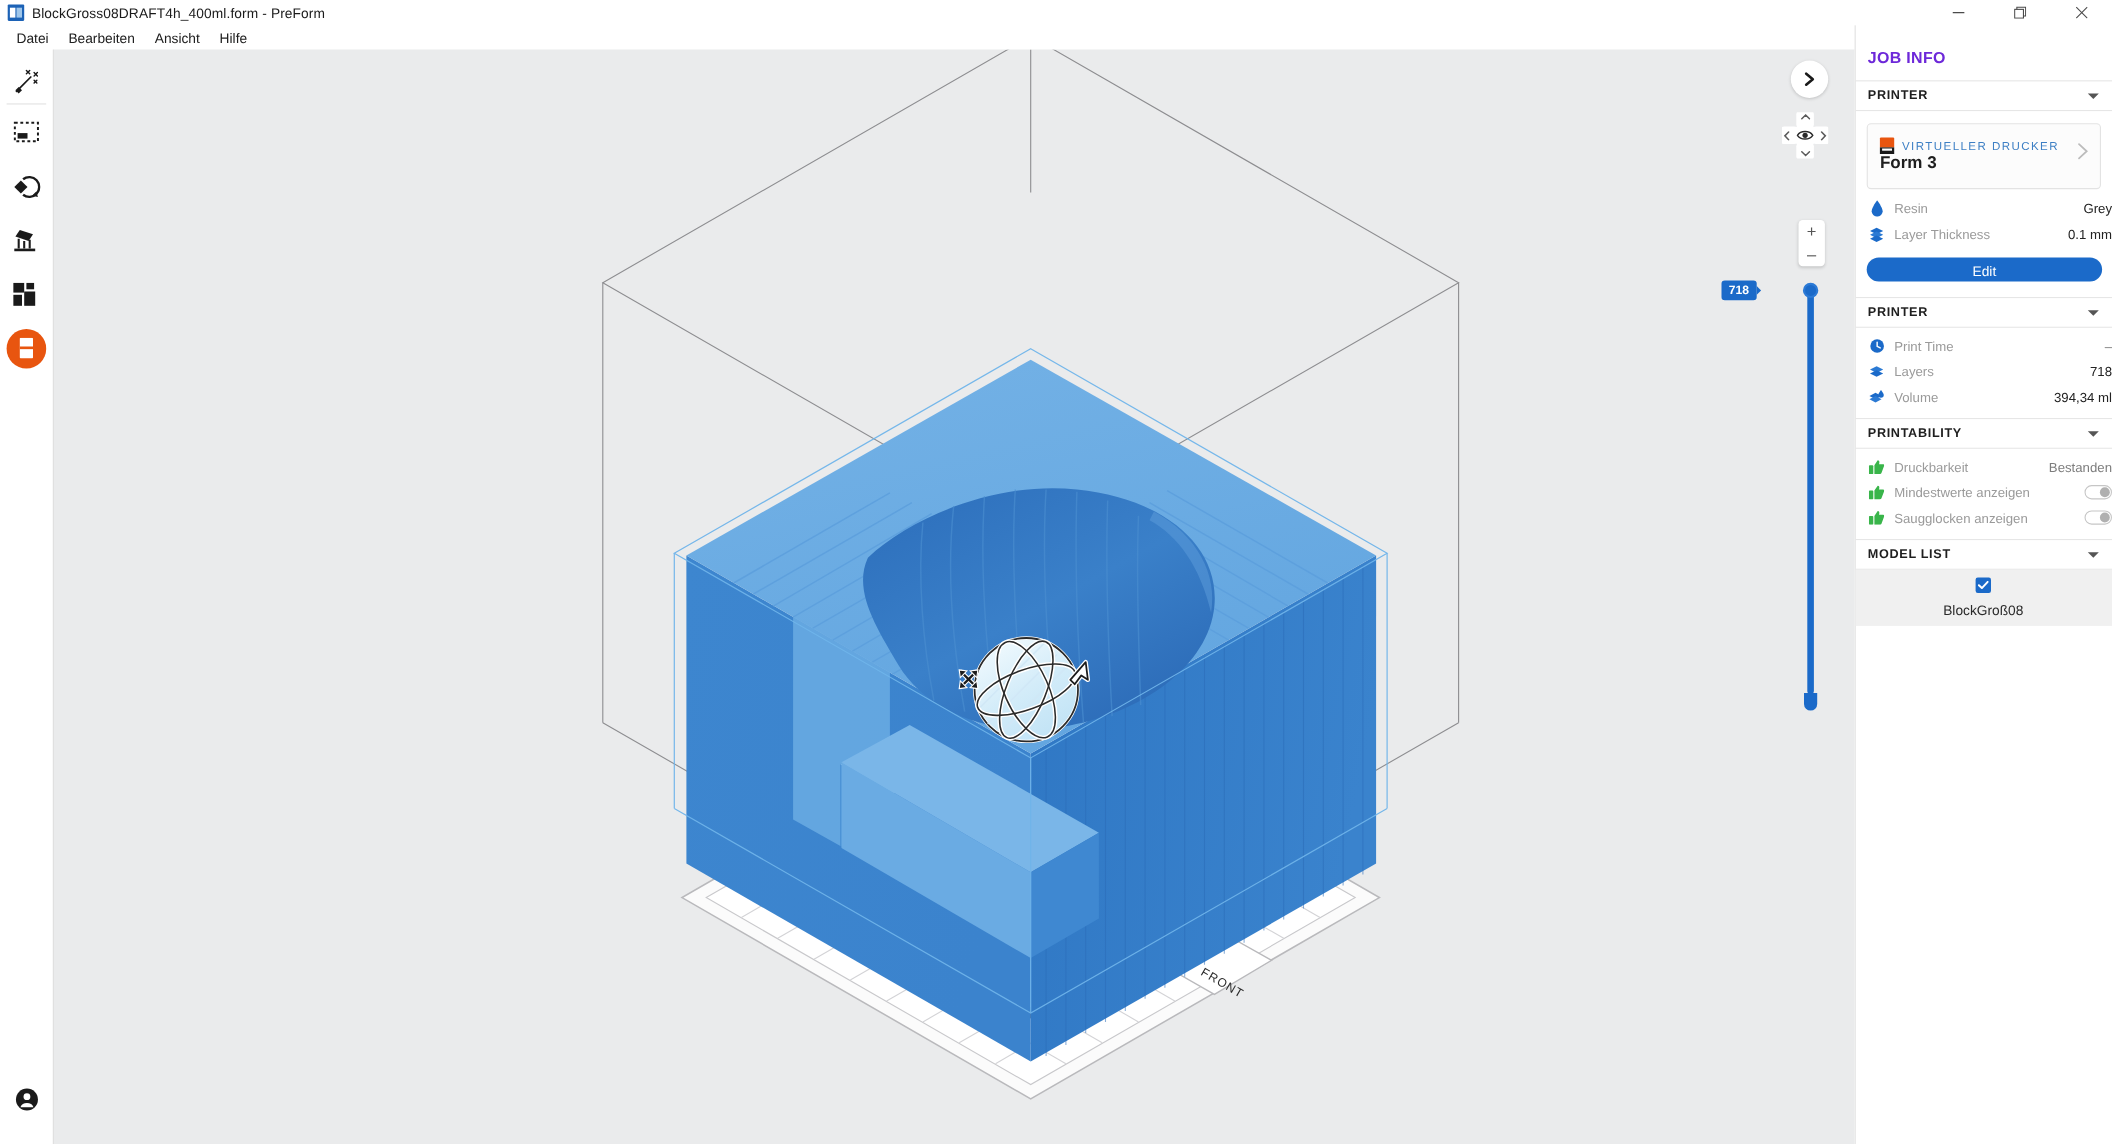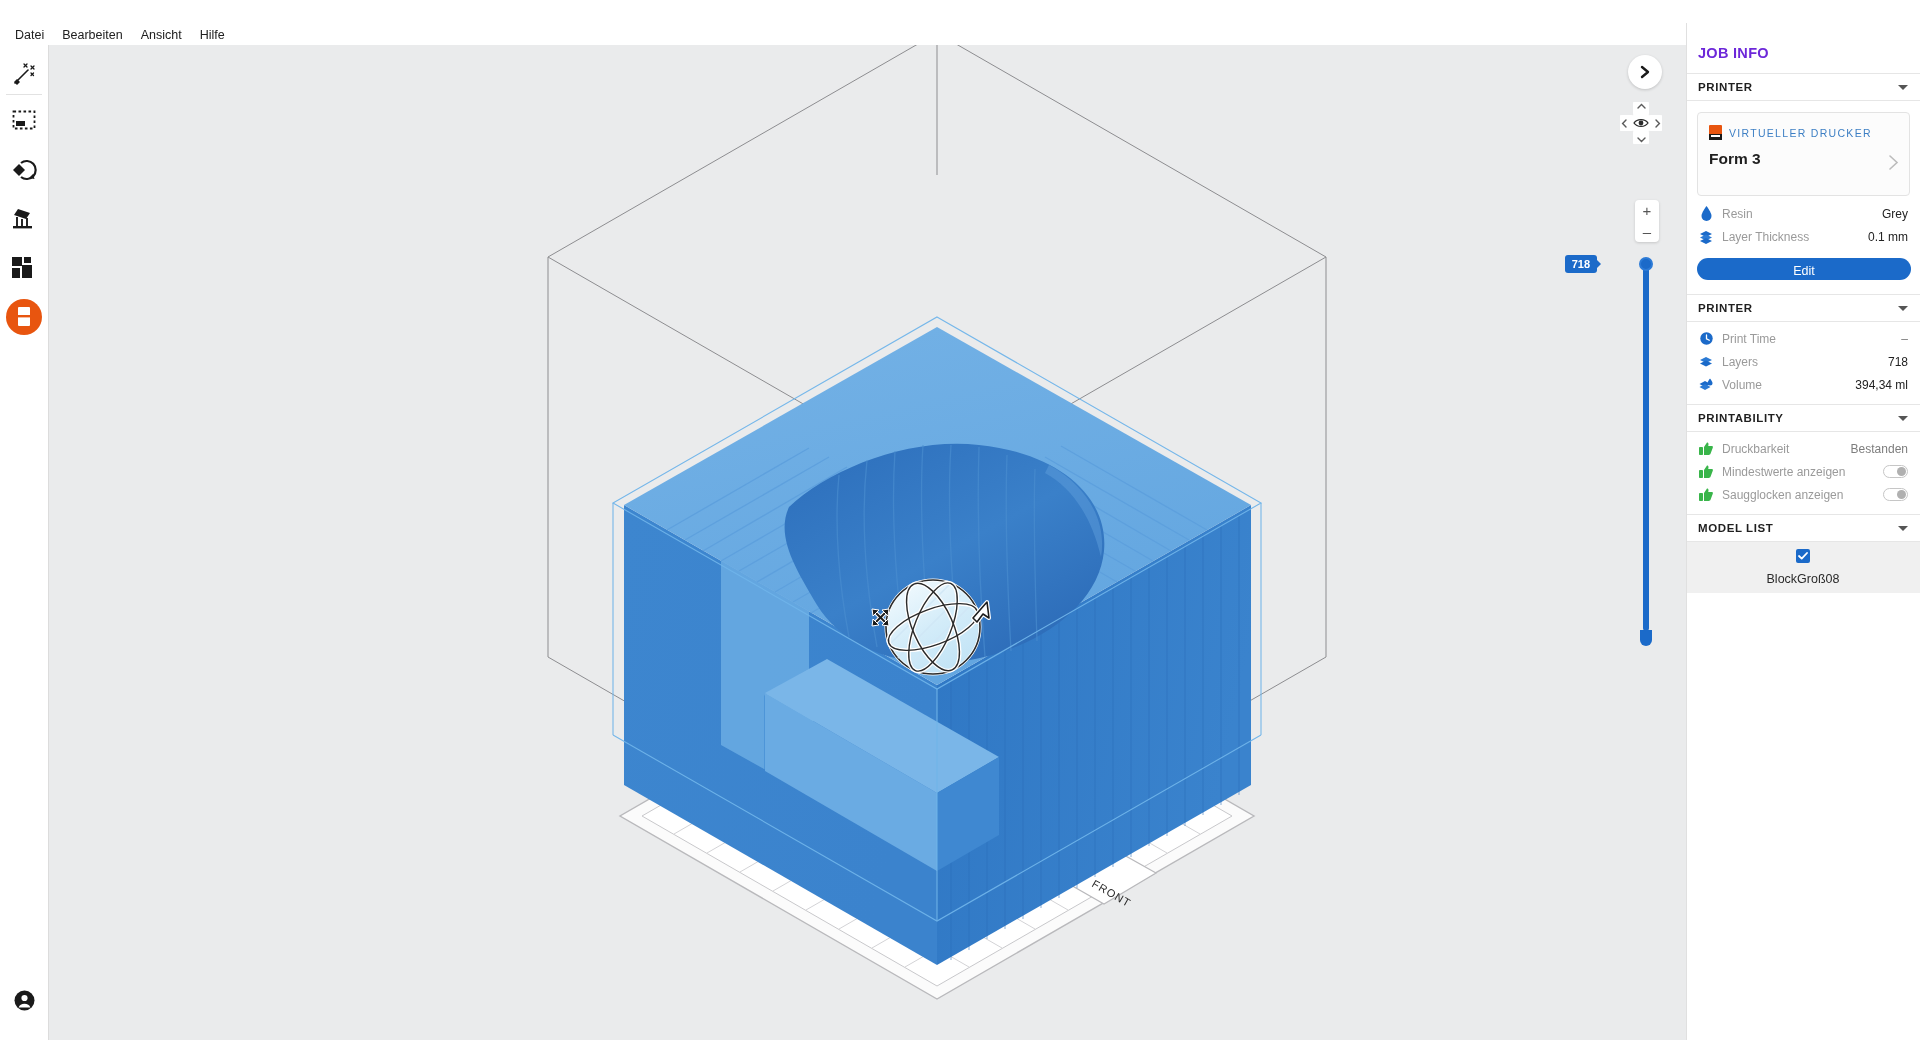--- a/index.html
+++ b/index.html
@@ -179,45 +179,44 @@
   }
   .caret {
     width: 0; height: 0; border-left: 5px solid transparent;
     border-right: 5px solid transparent; border-top: 5px solid #555;
   }
 
   .printer-card {
     margin: 11px 10px 6px 10px; border: 1px solid #e3e3e3;
     border-radius: 4px; background: #fcfcfc;
     padding: 12px 10px 14px 11px; position: relative;
-    height: 84px;
+    height: 60px;
   }
   .printer-top { display: flex; align-items: center; gap: 7px; }
   .printer-glyph {
     width: 13px; height: 15px; position: relative; flex: 0 0 auto;
   }
   .printer-glyph .top { position:absolute; left:0; top:0; width:13px; height:9px; background:#e8550f; border-radius:1px 1px 0 0;}
   .printer-glyph .bot { position:absolute; left:0; top:9px; width:13px; height:6px; background:#1a1a1a;}
   .printer-glyph .slot{ position:absolute; left:2px; top:9.5px; width:9px; height:2px; background:#ffffff;}
   .printer-kind {
     font-size: 10.5px; color: #3d7fc4; letter-spacing: 1.3px;
     font-weight: 500; white-space: nowrap;
   }
   .printer-name {
     font-size: 15.5px; font-weight: bold; color: #1f1f1f;
-    margin-top: 10px;
   }
   .printer-chevron {
     position: absolute; right: 10px; bottom: 20px;
     color: #b8b8b8;
   }
 
   .kv-row {
     display: flex; align-items: center;
-    padding: 4px 12px 4px 11px; min-height: 23px;
+    padding: 4px 0 4px 11px; min-height: 23px;
   }
   .kv-icon {
     width: 16px; margin-right: 8px; flex: 0 0 auto;
     display: flex; align-items: center; justify-content: center;
   }
   .kv-label { font-size: 12px; color: #9a9a9a; flex: 1; white-space: nowrap;}
   .kv-value { font-size: 12px; color: #222; white-space: nowrap;}
   .kv-value.muted { color: #7d7d7d; }
 
   .edit-btn {
@@ -247,20 +246,43 @@
     display: flex; align-items: center; justify-content: center;
     flex: 0 0 auto;
   }
   .model-name { font-size: 12.5px; color: #2a2a2a; }
 </style>
 </head>
 <body>
 
 <div id="app">
 
+  <div class="titlebar">
+    <div class="title-icon"></div>
+    <div class="title-text">BlockGross08DRAFT4h_400ml.form - PreForm</div>
+    <div class="win-controls">
+      <div class="win-btn">
+        <svg width="11" height="11" viewBox="0 0 11 11">
+            <line x1="0" y1="5.5" x2="11" y2="5.5" stroke="#4a4a4a" stroke-width="1"></line>
+          </svg>
+      </div>
+      <div class="win-btn">
+        <svg width="11" height="11" viewBox="0 0 11 11">
+          <rect x="0.5" y="2.5" width="8" height="8" fill="none" stroke="#4a4a4a" stroke-width="1"></rect>
+          <polyline points="2.5,2.5 2.5,0.5 10.5,0.5 10.5,8.5 8.5,8.5" fill="none" stroke="#4a4a4a" stroke-width="1"></polyline>
+        </svg>
+      </div>
+      <div class="win-btn">
+        <svg width="11" height="11" viewBox="0 0 11 11">
+          <line x1="0.5" y1="0.5" x2="10.5" y2="10.5" stroke="#4a4a4a" stroke-width="1"></line>
+          <line x1="10.5" y1="0.5" x2="0.5" y2="10.5" stroke="#4a4a4a" stroke-width="1"></line>
+        </svg>
+      </div>
+    </div>
+  </div>
 
   <div class="menubar">
     <div class="menu-item">Datei</div>
     <div class="menu-item">Bearbeiten</div>
     <div class="menu-item">Ansicht</div>
     <div class="menu-item">Hilfe</div>
   </div>
 
   <div class="toolbar">
 

